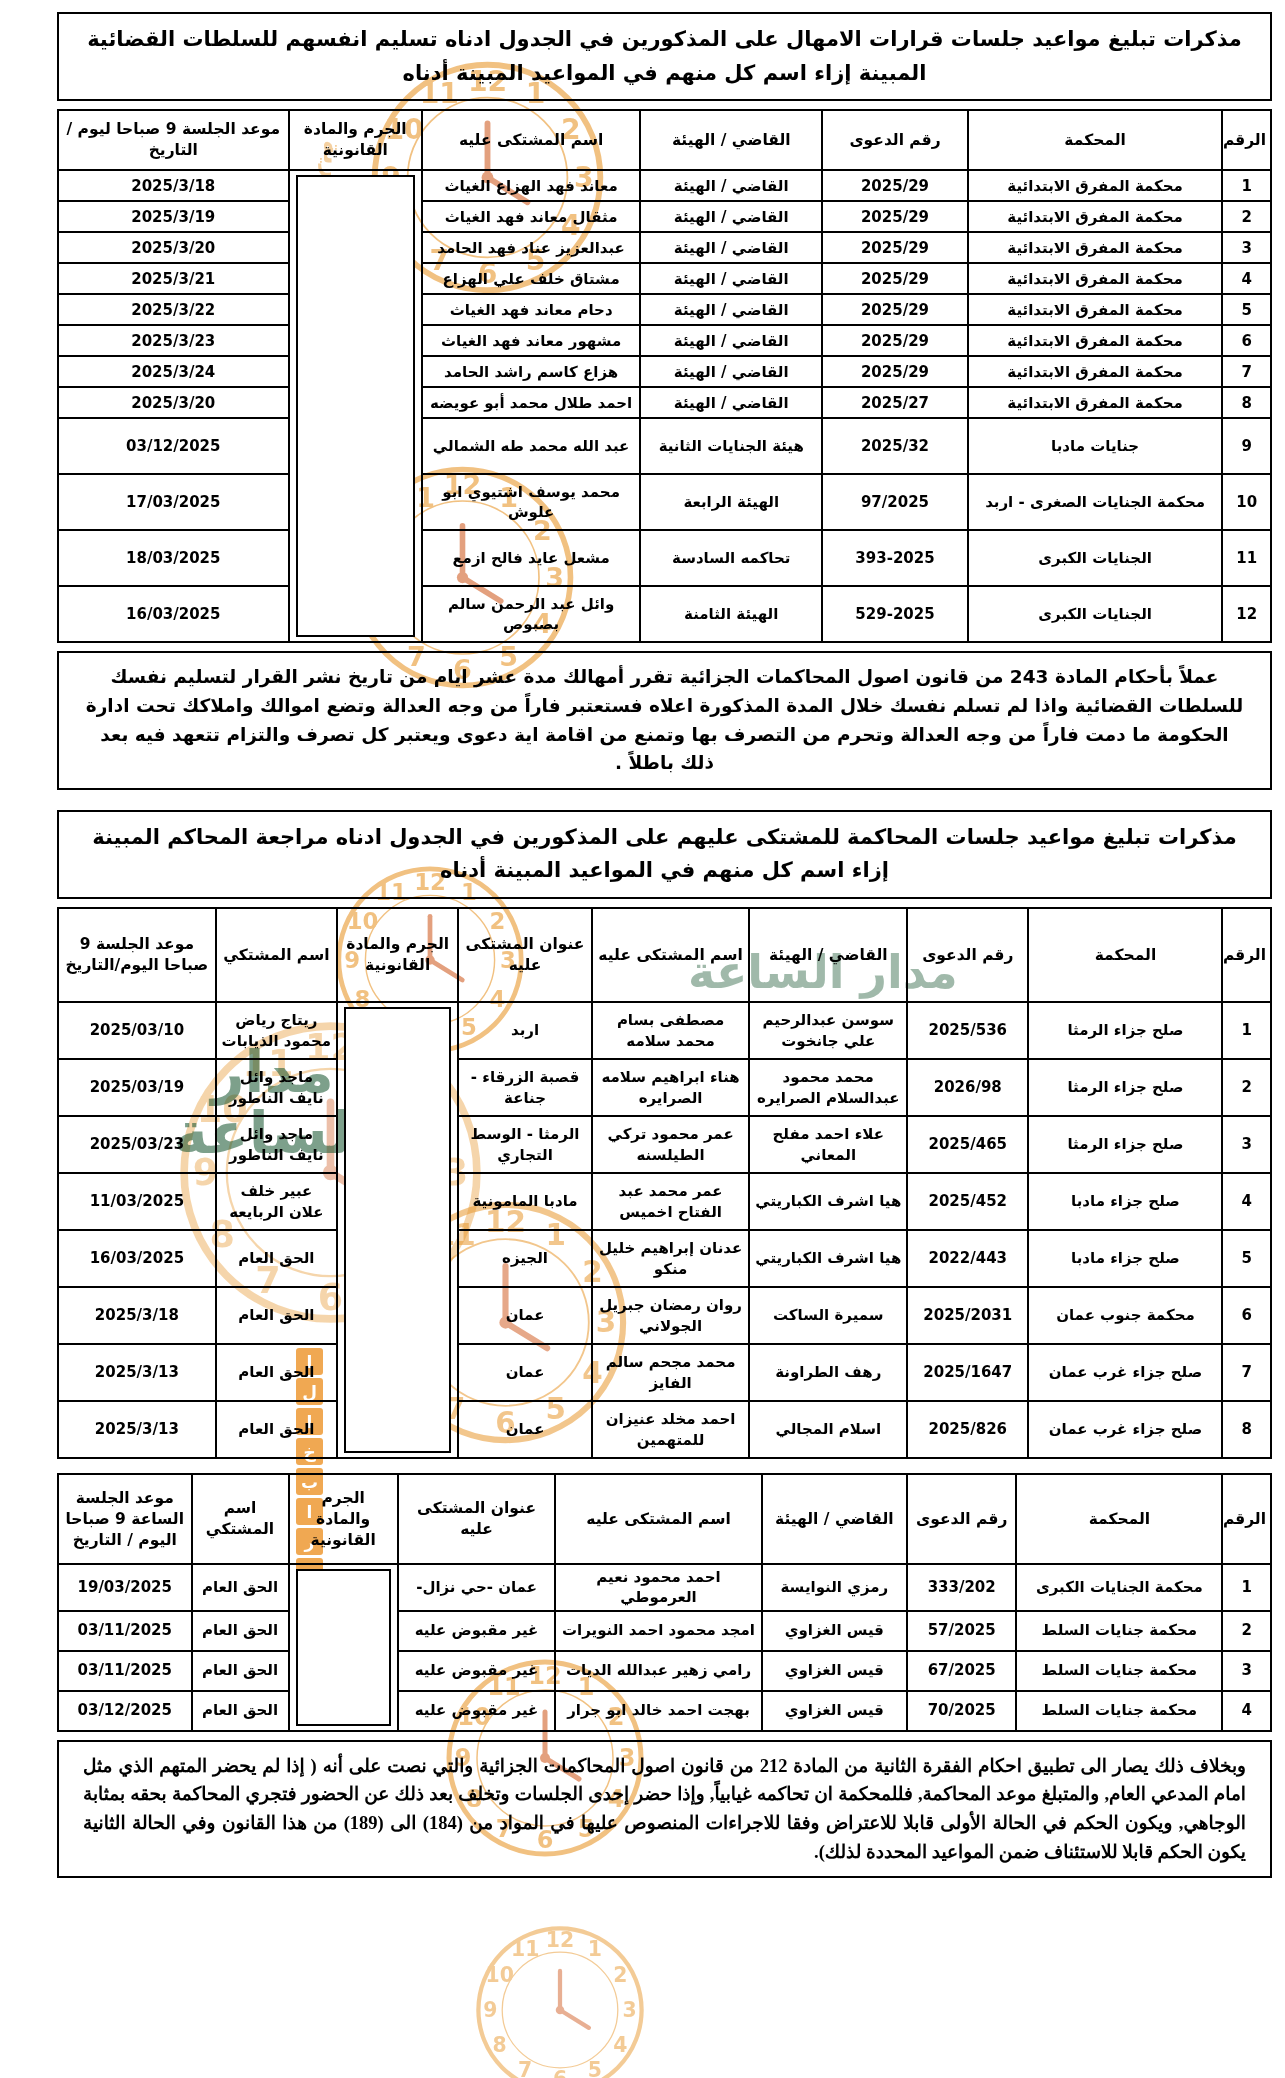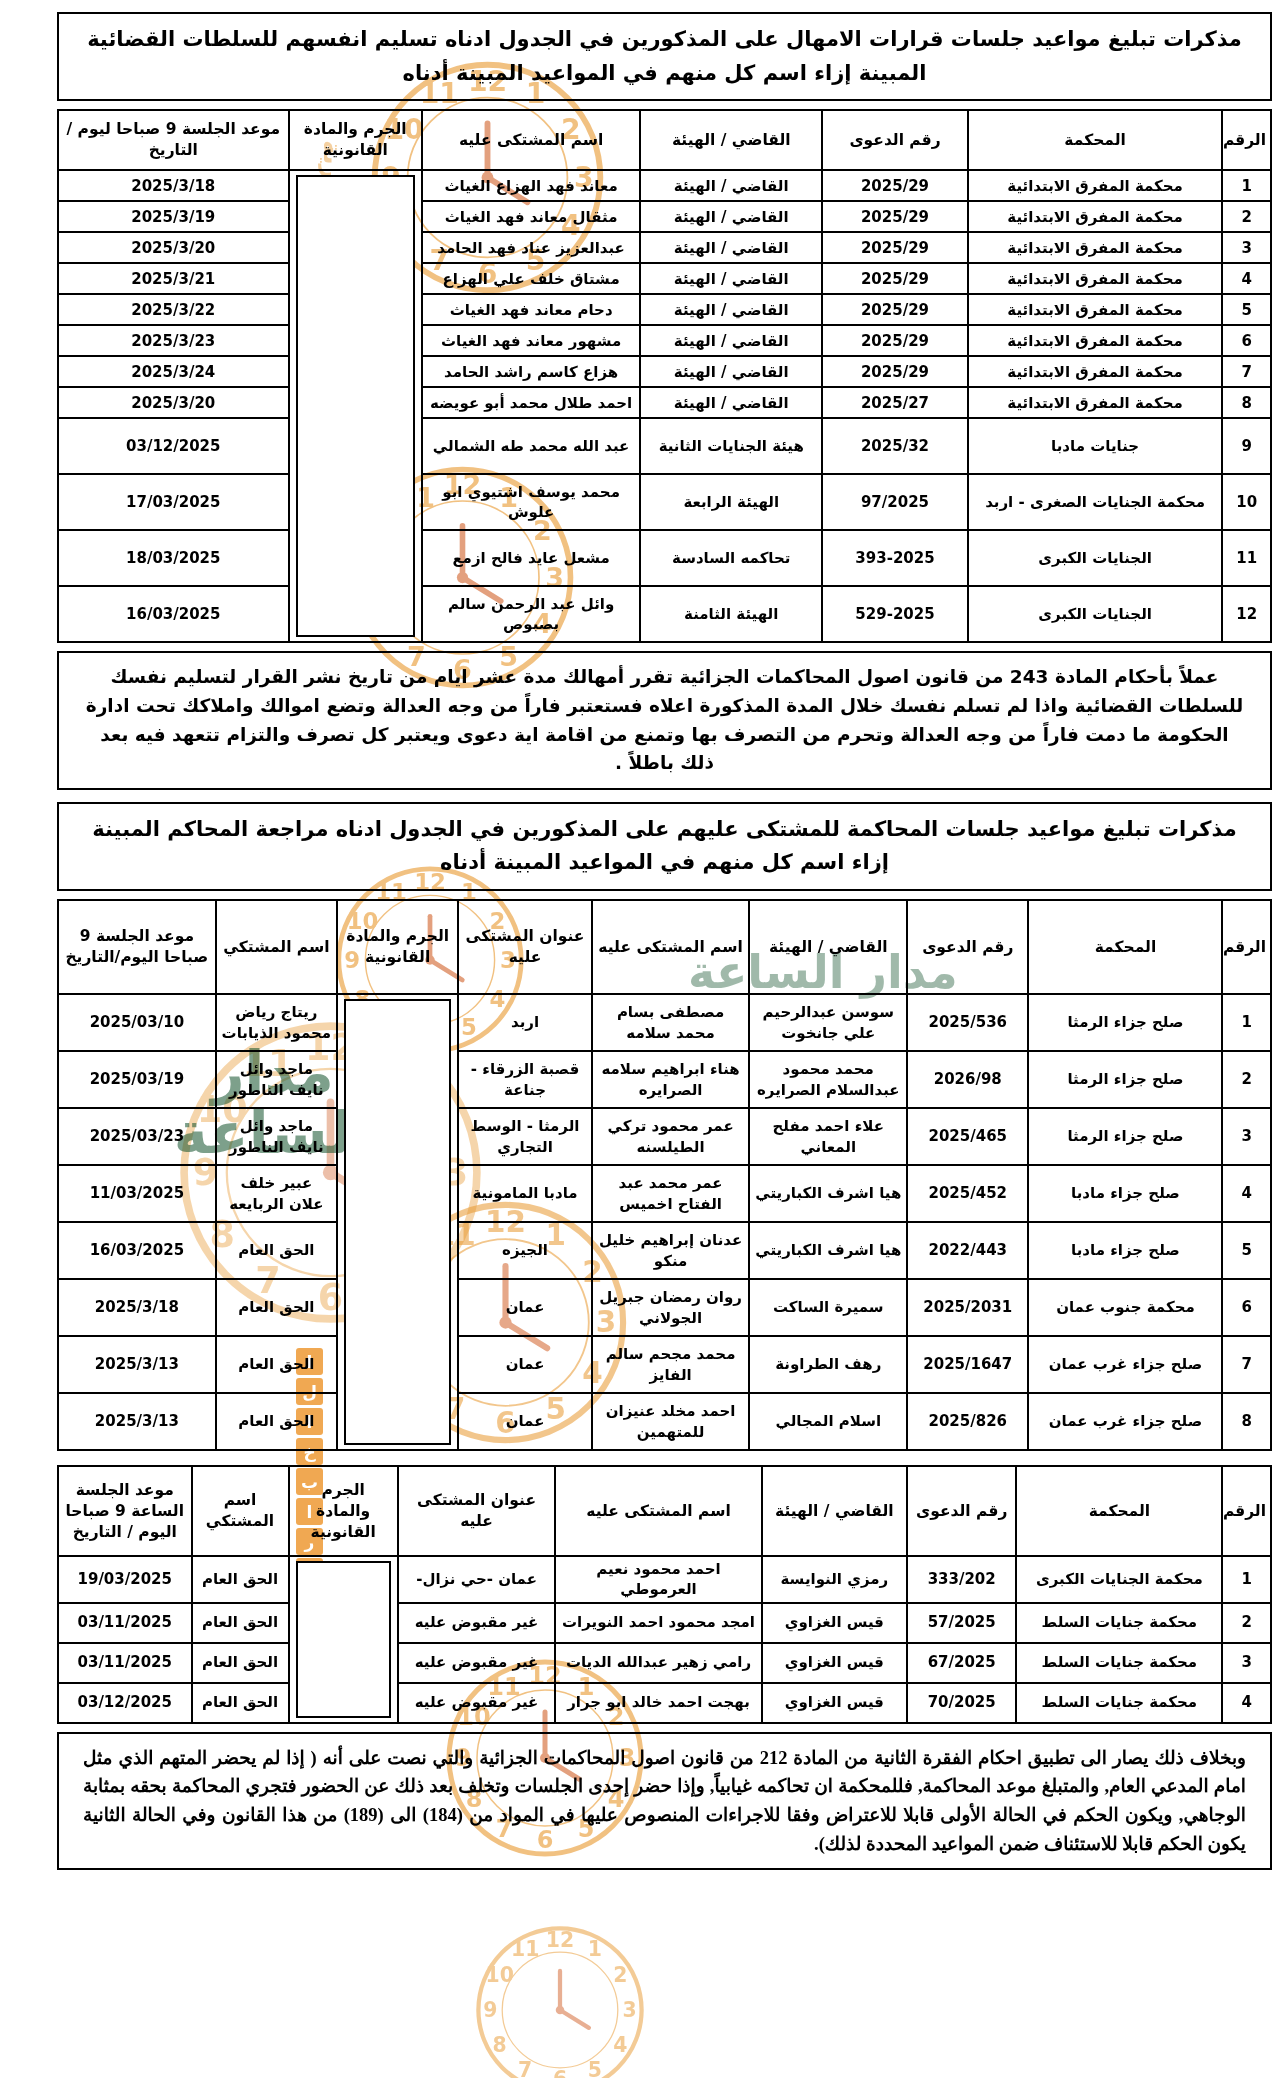--- a/index.html
+++ b/index.html
@@ -32,21 +32,21 @@
     font-weight: bold;
     font-size: 18.5px;
     line-height: 1.55;
     text-align: center;
     padding: 10px 24px;
     margin-top: 8px;
     background: transparent;
   }
   .footer-box.justified { text-align: justify; font-family: Liberation Serif, serif; }
   section { display: block; padding-left: 44px; }
-  #section2 { margin-top: 12px; }
+  #section2 { margin-top: 20px; }
   #section3 { margin-top: 14px; }
   
   table {
     width: 100%;
     border-collapse: collapse;
     margin-top: 8px;
     table-layout: fixed;
   }
   th, td {
     border: 2px solid #000;

